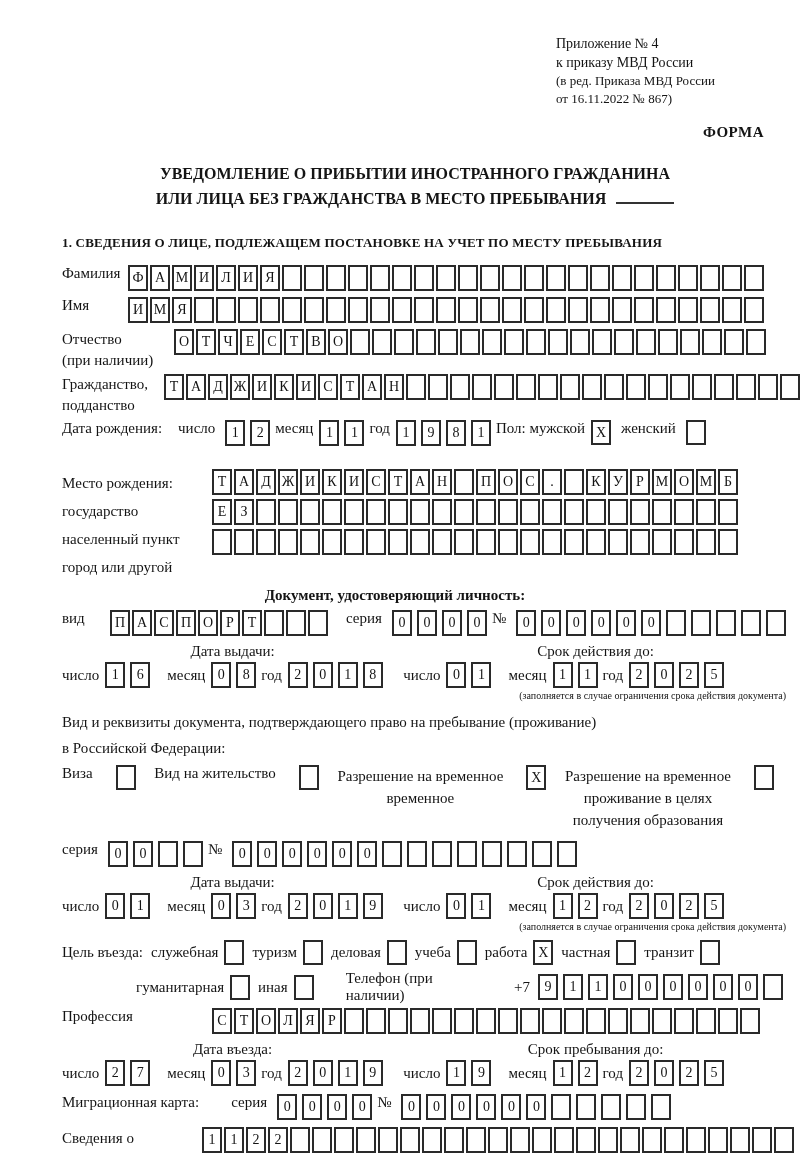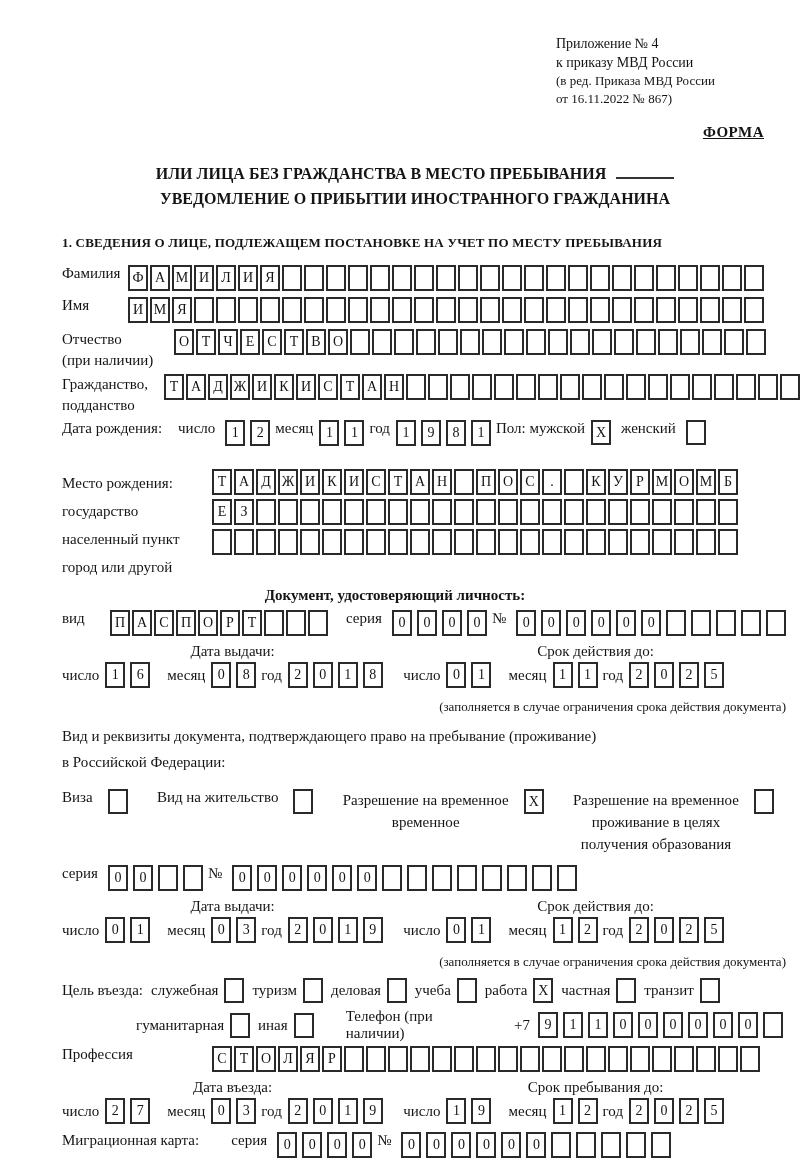--- a/index.html
+++ b/index.html
@@ -6,21 +6,21 @@
   html,body { margin:0; padding:0; }
   body {
     width:800px; height:1163px; background:#ffffff; color:#141414;
     font-family:"Liberation Serif", serif; font-size:15px; overflow:hidden;
   }
   .page { padding:34px 12px 0 62px; width:800px; }
 
   
   .hdr { margin-left:494px; width:230px; line-height:19px; font-size:14px; }
   .hdr .small { font-size:13px; line-height:18px; }
-  .forma { text-align:right; padding-right:24px; font-weight:bold; font-size:15px; margin-top:16px; letter-spacing:.5px;text-decoration:underline; }
+  .forma { text-align:right; padding-right:24px; font-weight:bold; font-size:15px; margin-top:16px; letter-spacing:.5px; }
 
   
   .title { text-align:center; font-weight:bold; font-size:16px; margin-top:20px; line-height:25px; padding-right:20px; }
   .title-underline { display:inline-block; width:58px; border-bottom:2px solid #333; height:14px; margin-left:10px; }
   .sec-head { font-weight:bold; font-size:13px; margin-top:24px; margin-bottom:14px; letter-spacing:.2px; }
 
   
   .row { display:flex; margin-bottom:3px; min-height:29px; }
   .row.top { align-items:flex-start; }
   .lbl { flex:none; }
@@ -39,25 +39,25 @@
   .gap6 { width:6px; flex:none; } .gap10 { width:10px; flex:none; } .gap16 { width:16px; flex:none; }
 
   .doc-head { text-align:center; font-weight:bold; font-size:15px; margin:6px 60px 6px 0; }
 
   .twocol { display:flex; margin-top:4px; }
   .col-l { width:47%; } .col-r { width:53%; }
   .colhead { text-align:center; margin-bottom:2px; }
   .dategrp { display:flex; align-items:center; }
   .dategrp .lbl { margin-right:6px; }
   .dategrp .mid { margin:0 6px 0 12px; }
-  .note { font-size:13px; text-align:right; margin-top:11px; padding-right:2px; white-space:nowrap; }
+  .note { font-size:10px; text-align:right; margin-top:2px; padding-right:2px; white-space:nowrap; }
 
   .para { line-height:26px; }
   .optrow { display:flex; align-items:flex-start; justify-content:space-between; margin-top:4px; padding-right:14px; }
-  .opt { display:flex; align-items:flex-start; gap:15px;margin-top:10px; }
+  .opt { display:flex; align-items:flex-start; gap:23px; }
   .optlines { text-align:center; line-height:22px; }
 
   .purpose { display:flex; align-items:center; gap:8px; flex-wrap:nowrap; }
   .purpose .pair { display:flex; align-items:center; gap:6px; }
   .indent { margin-left:74px; }
 
   .mcol { display:flex; align-items:flex-start; }
   .rep-rows .cells { margin-bottom:7px; }
 </style>
 </head>
@@ -67,24 +67,24 @@
 
   <div class="hdr">
     <div>Приложение № 4</div>
     <div>к приказу МВД России</div>
     <div class="small">(в ред. Приказа МВД России</div>
     <div class="small">от 16.11.2022 № 867)</div>
   </div>
   <div class="forma">ФОРМА</div>
 
   <div class="title">
+    <div>УВЕДОМЛЕНИЕ О ПРИБЫТИИ ИНОСТРАННОГО ГРАЖДАНИНА</div>
     <div>
       <span>ИЛИ ЛИЦА БЕЗ ГРАЖДАНСТВА В МЕСТО ПРЕБЫВАНИЯ</span><span class="title-underline"></span>
     </div>
-    <div>УВЕДОМЛЕНИЕ О ПРИБЫТИИ ИНОСТРАННОГО ГРАЖДАНИНА</div>
   </div>
 
   <div class="sec-head">1. СВЕДЕНИЯ О ЛИЦЕ, ПОДЛЕЖАЩЕМ ПОСТАНОВКЕ НА УЧЕТ ПО МЕСТУ ПРЕБЫВАНИЯ</div>
 
   <div class="row">
     <span class="lbl" style="width:66px">Фамилия</span>
     <span class="cells">
         <span class="cell">Ф</span>
         <span class="cell">А</span>
         <span class="cell">М</span>

